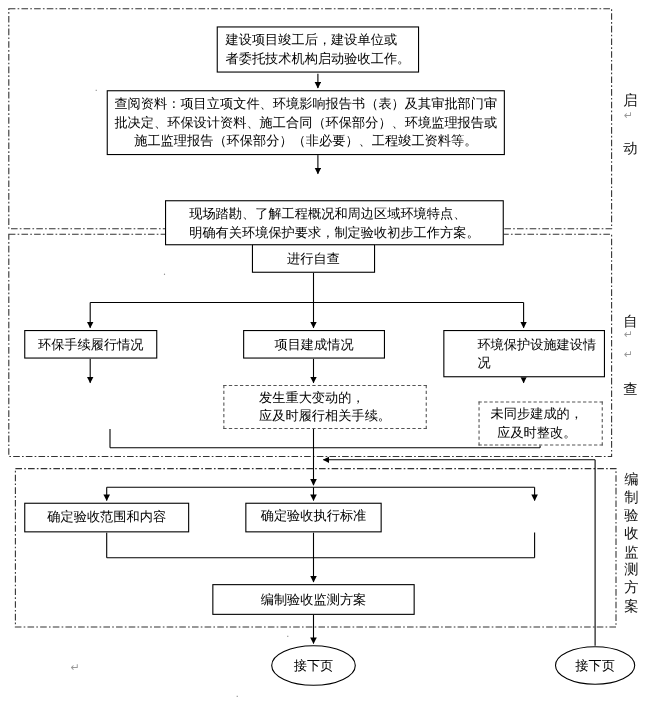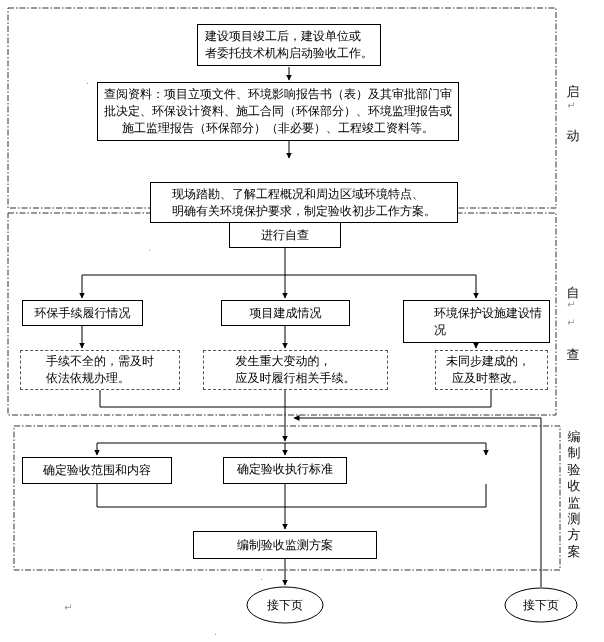--- a/index.html
+++ b/index.html
@@ -87,25 +87,23 @@
 
   <div class="box" style="left:150px;top:160px;width:308px;height:41px;margin-top:22px;">现场踏勘、了解工程概况和周边区域环境特点、
 明确有关环境保护要求，制定验收初步工作方案。</div>
 
   <div class="box" style="left:229px;top:222px;width:112px;height:26px;">进行自查</div>
 
   <div class="box" style="left:22px;top:300px;width:121px;height:26px;">环保手续履行情况</div>
   <div class="box" style="left:221px;top:300px;width:129px;height:26px;">项目建成情况</div>
   <div class="box" style="left:403px;top:300px;width:147px;height:43px;padding-left:30px;">环境保护设施建设情况</div>
 
-  <div class="box dashed" style="left:20px;top:350px;width:160px;height:40px;">手续不全的，需及时
-依法依规办理。</div>
   <div class="box dashed" style="left:203px;top:350px;width:185px;height:40px;">发生重大变动的，
 应及时履行相关手续。</div>
-  <div class="box dashed alignleft" style="left:435px;top:350px;width:113px;height:40px;padding-left:10px;">未同步建成的，
+  <div class="box dashed alignleft" style="left:435px;top:365px;width:113px;height:40px;padding-left:10px;">未同步建成的，
 应及时整改。</div>
 
   <div class="box" style="left:22px;top:457px;width:150px;height:27px;">确定验收范围和内容</div>
   <div class="box" style="left:223px;top:457px;width:124px;height:27px;font-family:Liberation Mono, monospace;">确定验收执行标准</div>
 
   <div class="box" style="left:193px;top:531px;width:184px;height:28px;">编制验收监测方案</div>
 
   <div class="ellipse-label" style="left:247px;top:587px;width:76px;height:36px;">接下页</div>
   <div class="ellipse-label" style="left:505px;top:588px;width:72px;height:34px;">接下页</div>
 

